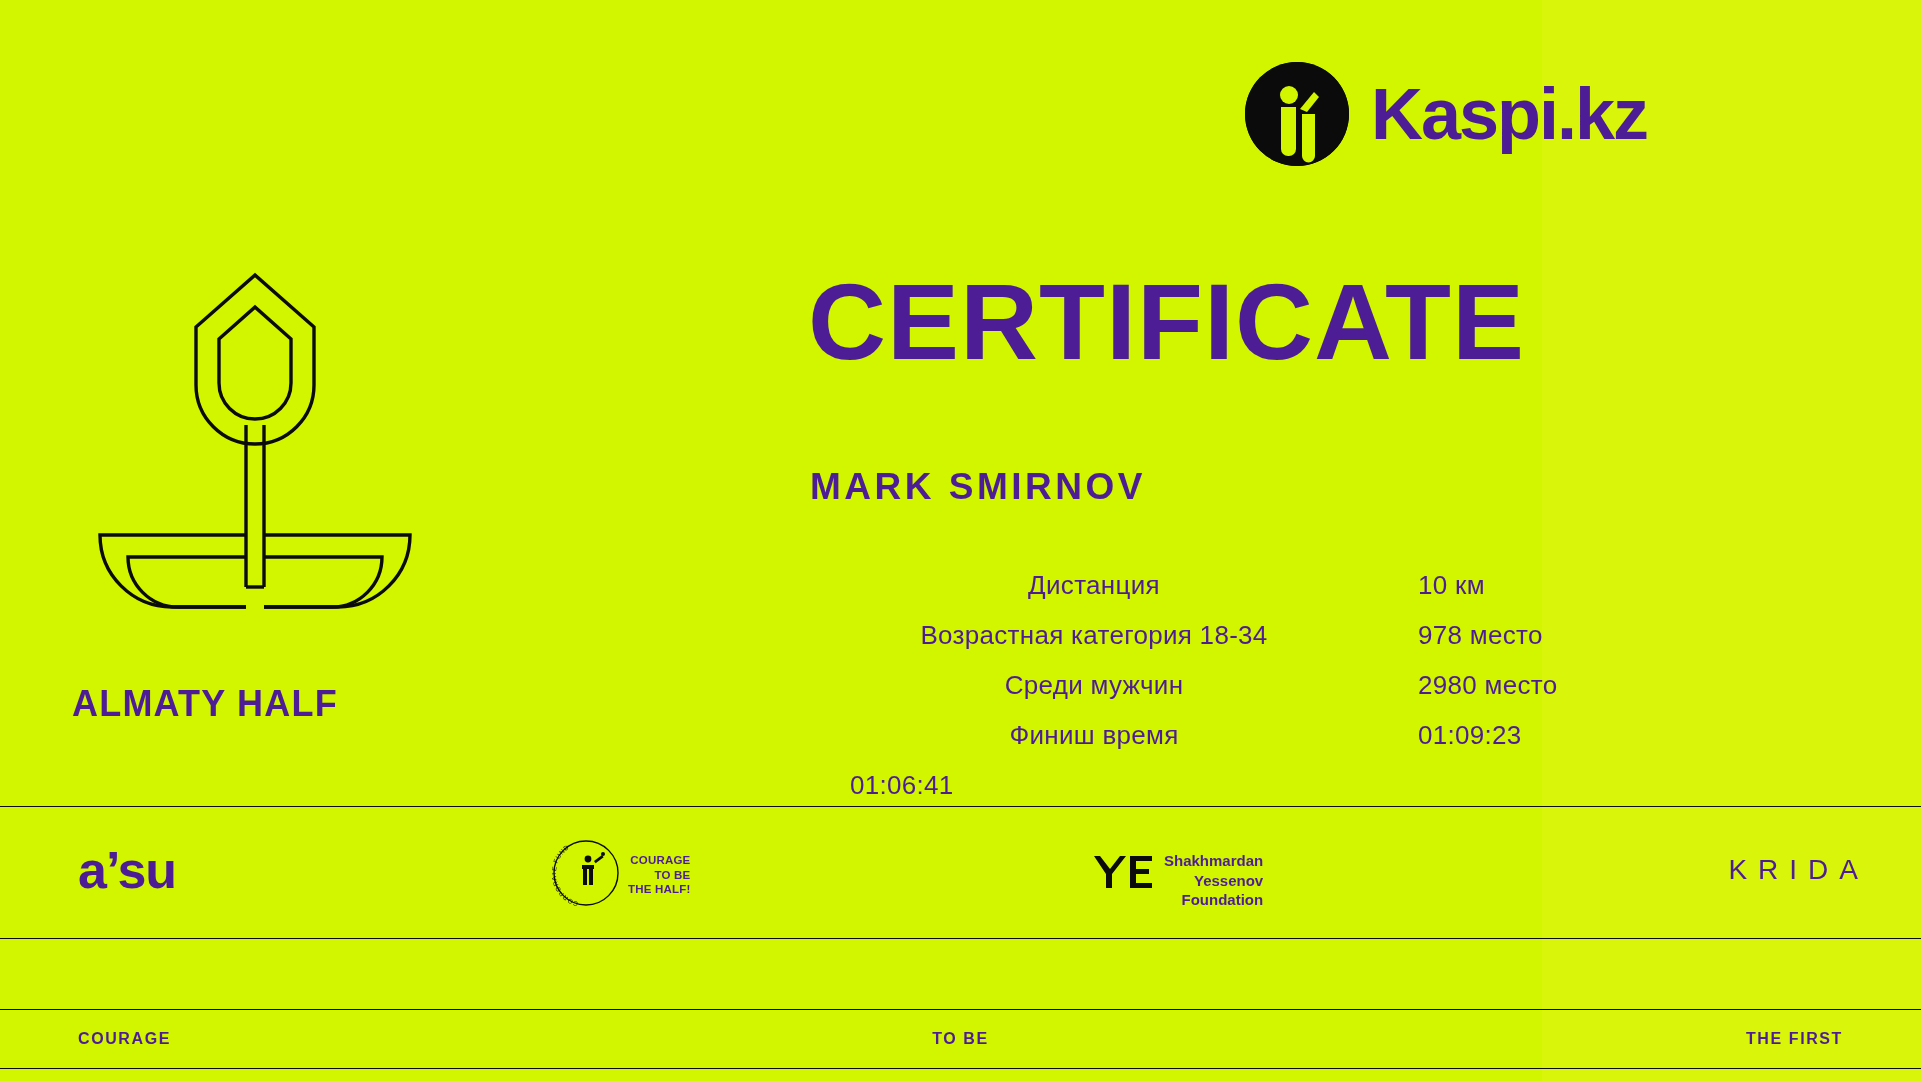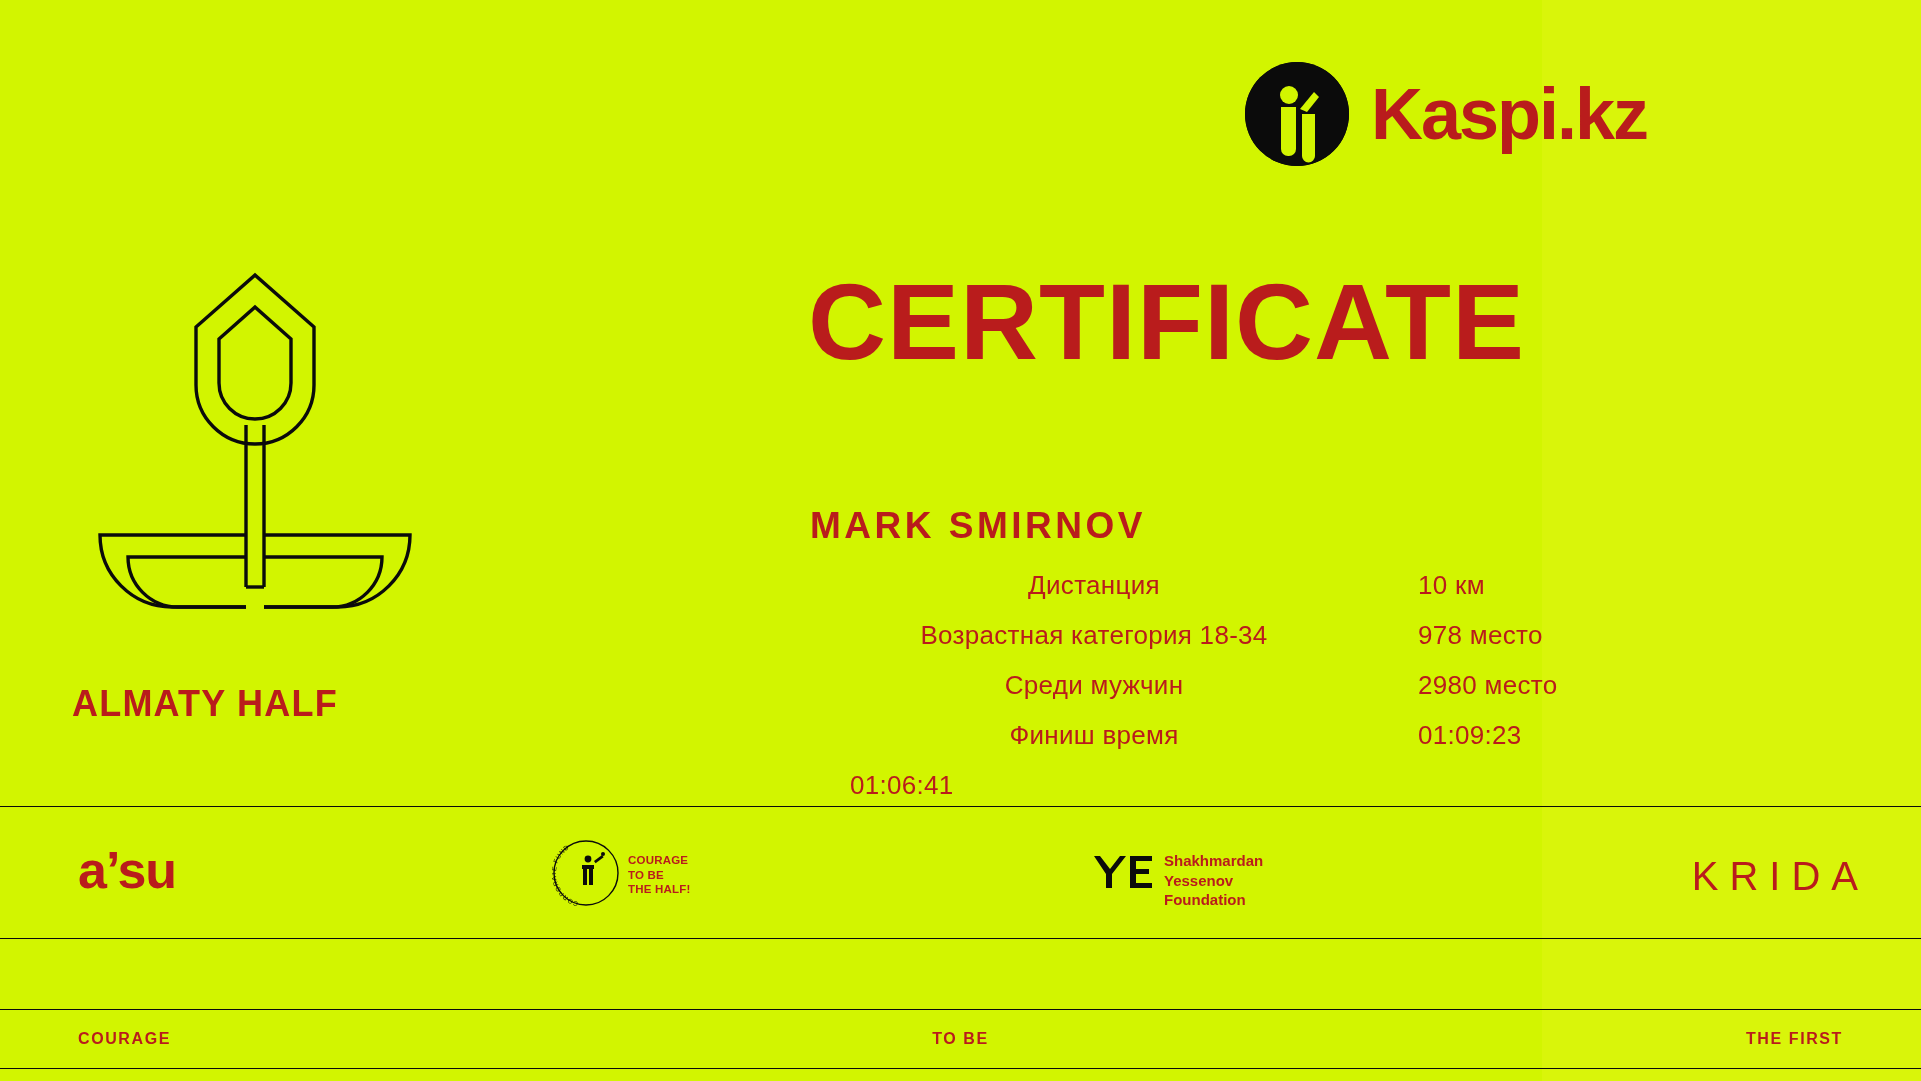--- a/index.html
+++ b/index.html
@@ -8,21 +8,21 @@
     height: 1081px;
     overflow: hidden;
     background: #d9f50a;
     font-family: "Liberation Sans", sans-serif;
   }
   .cert {
     position: relative;
     width: 1542px;
     height: 1081px;
     background: #d2f500;
-    color: #b91c1c;
+    color: #4c1d95;
   }
 
   
   .kaspi {
     position: absolute;
     top: 62px;
     left: 1245px;
     display: flex;
     align-items: center;
     gap: 22px;
@@ -71,21 +71,21 @@
     top: 268px;
     font-size: 108px;
     font-weight: bold;
     letter-spacing: 1px;
     line-height: 1;
     white-space: nowrap;
   }
   .athlete {
     position: absolute;
     left: 810px;
-    top: 505px;
+    top: 466px;
     font-size: 37px;
     font-weight: bold;
     letter-spacing: 3.5px;
     white-space: nowrap;
   }
   .results {
     position: absolute;
     left: 810px;
     top: 570px;
     width: 820px;
@@ -122,20 +122,21 @@
   .rule-3 { top: 1009px; }
   .rule-4 { top: 1068px; }
 
   
   .partners {
     position: absolute;
     left: 0;
     top: 806px;
     width: 1921px;
     height: 132px;
+    text-align: right;
   }
   .asu {
     position: absolute;
     left: 78px;
     top: 38px;
     font-size: 52px;
     font-weight: bold;
     letter-spacing: -1px;
     line-height: 1;
   }
@@ -176,21 +177,21 @@
     top: 9px;
     font-size: 15px;
     font-weight: bold;
     line-height: 1.3;
   }
 
   .krida {
     position: absolute;
     right: 52px;
     top: 48px;
-    font-size: 40px;
+    font-size: 28px;
     letter-spacing: 11px;
     font-weight: normal;
     margin-left: 48px;
   }
 
   
   .footer {
     position: absolute;
     left: 0;
     top: 1009px;

